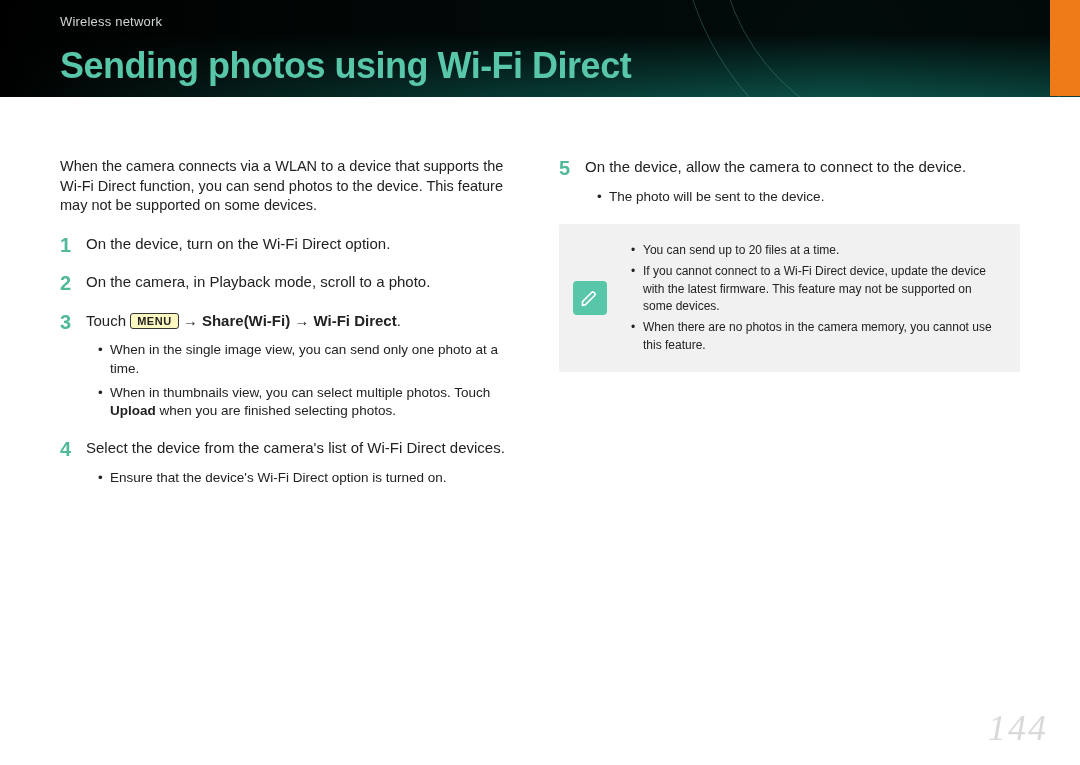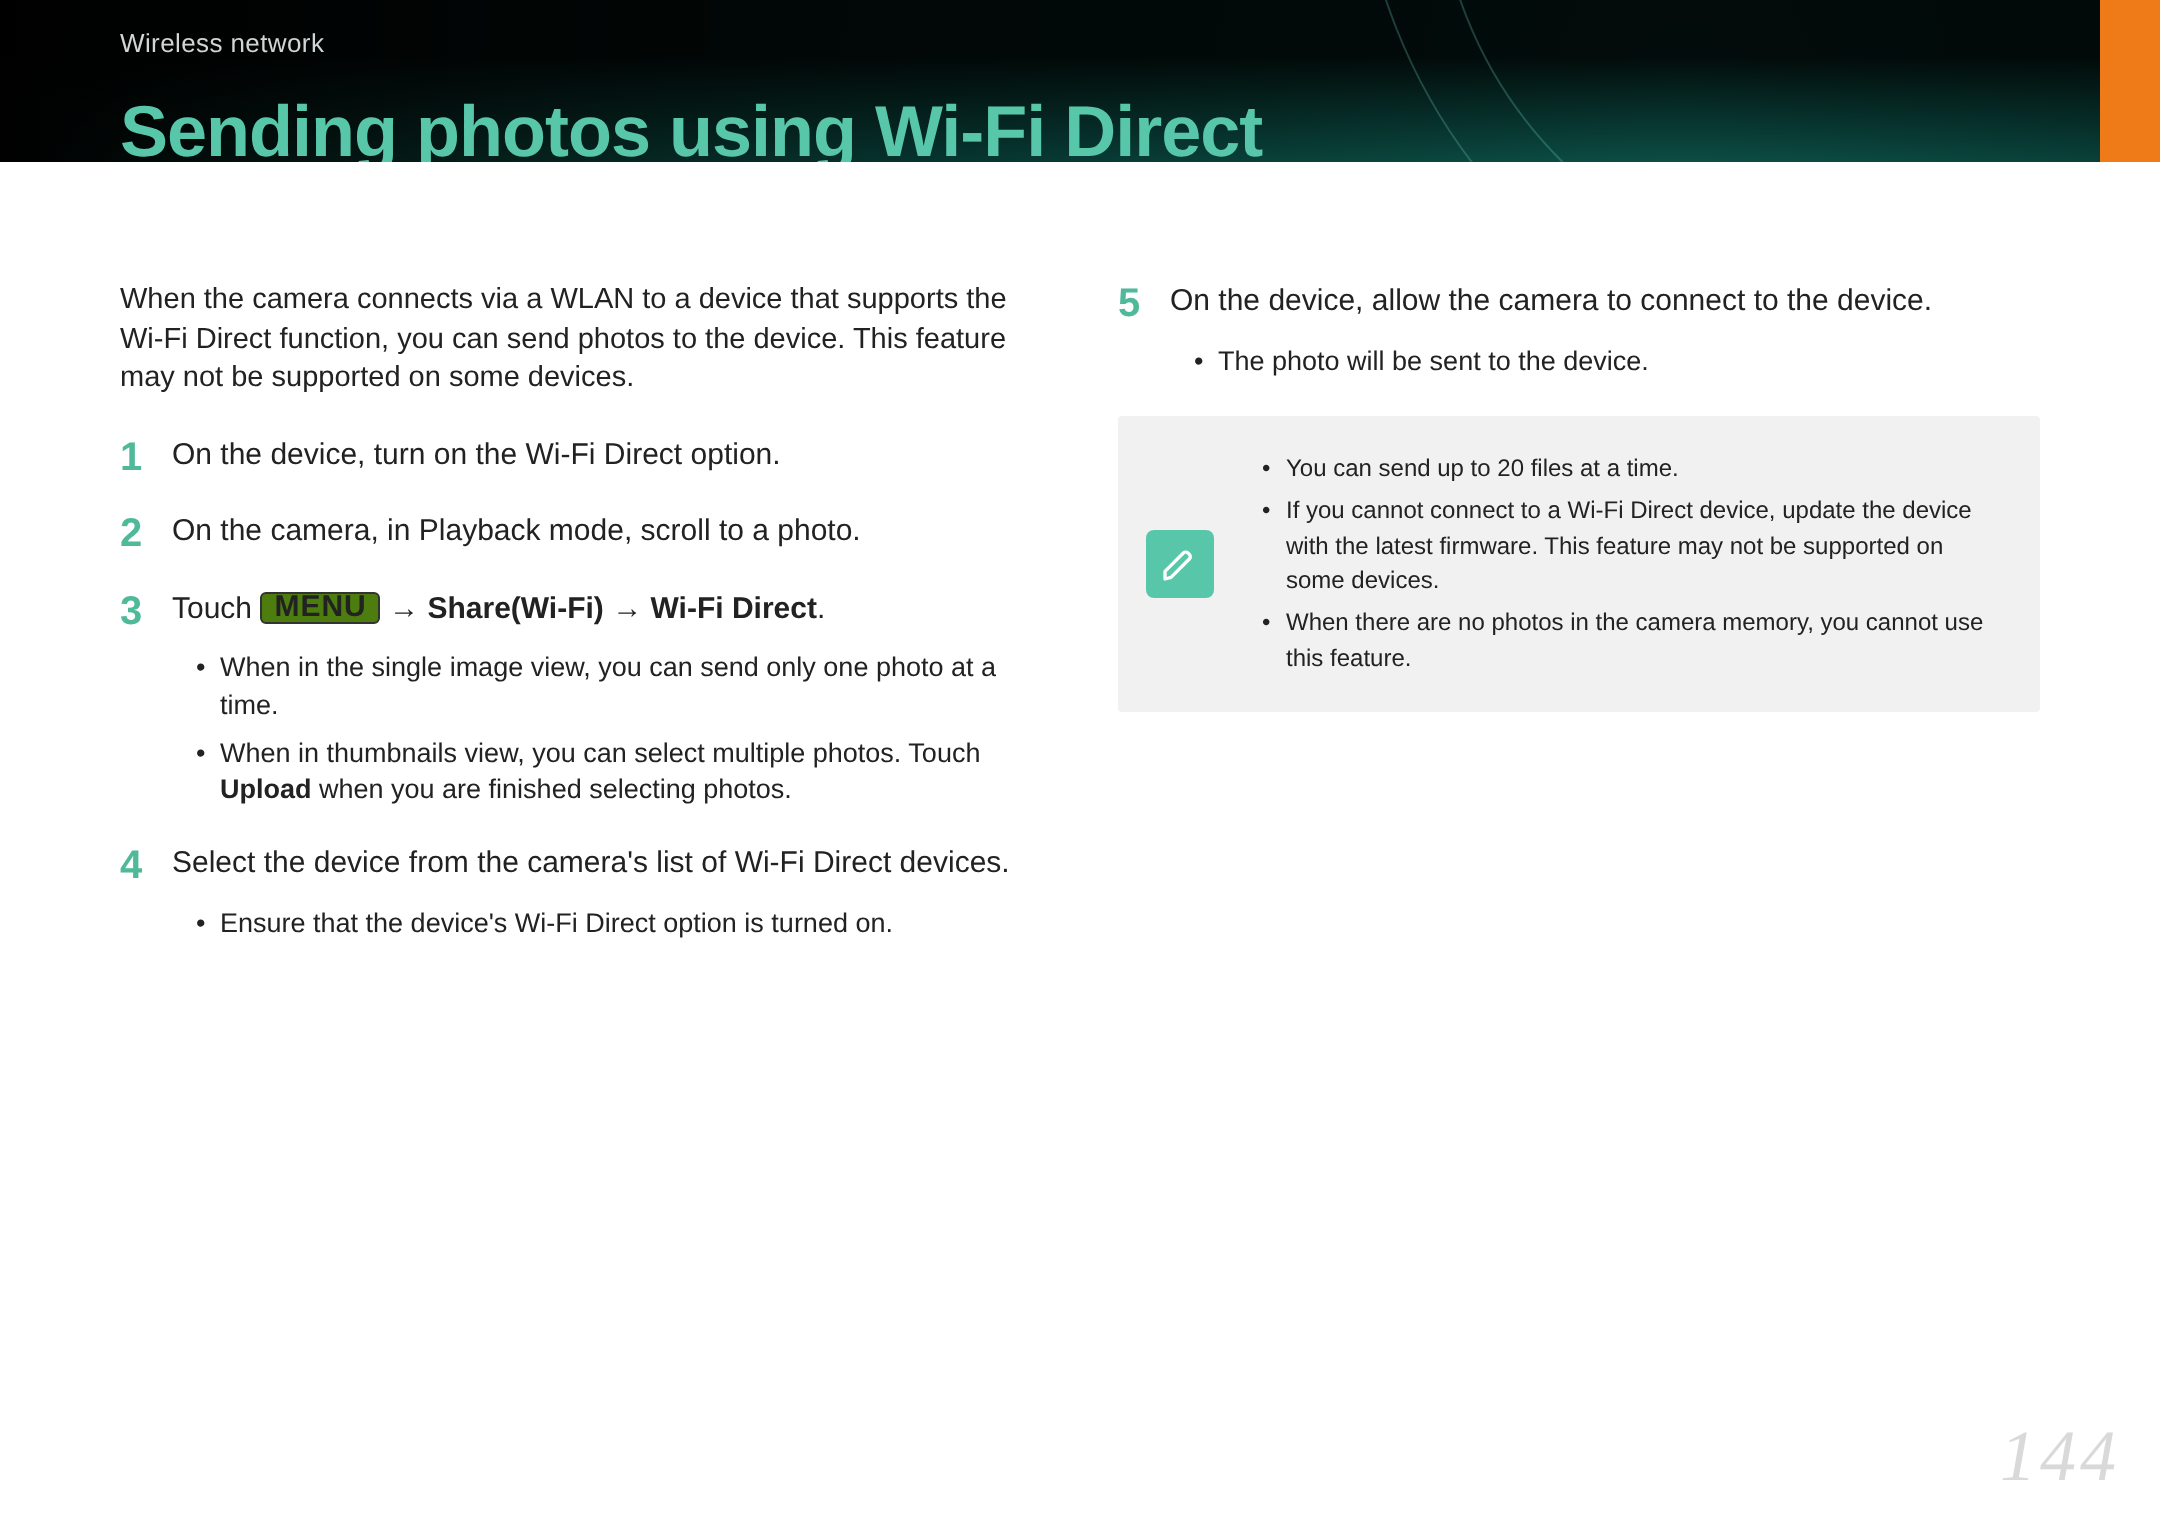--- a/index.html
+++ b/index.html
@@ -10,21 +10,21 @@
     background: #ffffff;
     font-family: "Segoe UI", "Arial", sans-serif;
     color: #222;
     overflow: hidden;
     position: relative;
   }
 
   
   .banner {
     position: relative;
-    height: 81px;
+    height: 97px;
     background: linear-gradient(
         to bottom,
         rgba(0,0,0,0.85) 0%,
         rgba(0,0,0,0.85) 35%,
         rgba(0,0,0,0.00) 100%
       ),
       radial-gradient(circle at 78% 50%, #0c5047 0%, #073832 40%, #05201c 70%, #000 100%);
     overflow: hidden;
   }
   .banner::before, .banner::after {
@@ -100,26 +100,26 @@
     font-weight: 600;
   }
   .step-text { font-size: 15px; }
   .step-text b { font-weight: 700; }
 
   .menu-badge {
     display: inline-block;
     border: 1px solid #333;
     border-radius: 3px;
     padding: 0 6px;
-    font-size: 15px;
+    font-size: 11px;
     font-weight: 700;
     letter-spacing: 0.5px;
     vertical-align: 1px;
     line-height: 14px;
-    background: #4d7c0f;
+    background: #fef9c3;
   }
 
   ul.sub {
     list-style: none;
     padding: 4px 0 0 12px;
     margin: 4px 0 0 0;
     font-size: 13.5px;
   }
   ul.sub > li {
     position: relative;
@@ -156,21 +156,21 @@
     color: #fff;
     display: flex;
     align-items: center;
     justify-content: center;
   }
   .note-icon svg { width: 20px; height: 20px; }
 
   
   .pageno {
     position: absolute;
-    right: 20px;
+    right: 32px;
     bottom: 16px;
     color: #d9d9d9;
     font-style: italic;
     font-family: Georgia, "Times New Roman", serif;
     font-size: 36px;
     letter-spacing: 2px;
   }
 </style>
 </head>
 <body>

